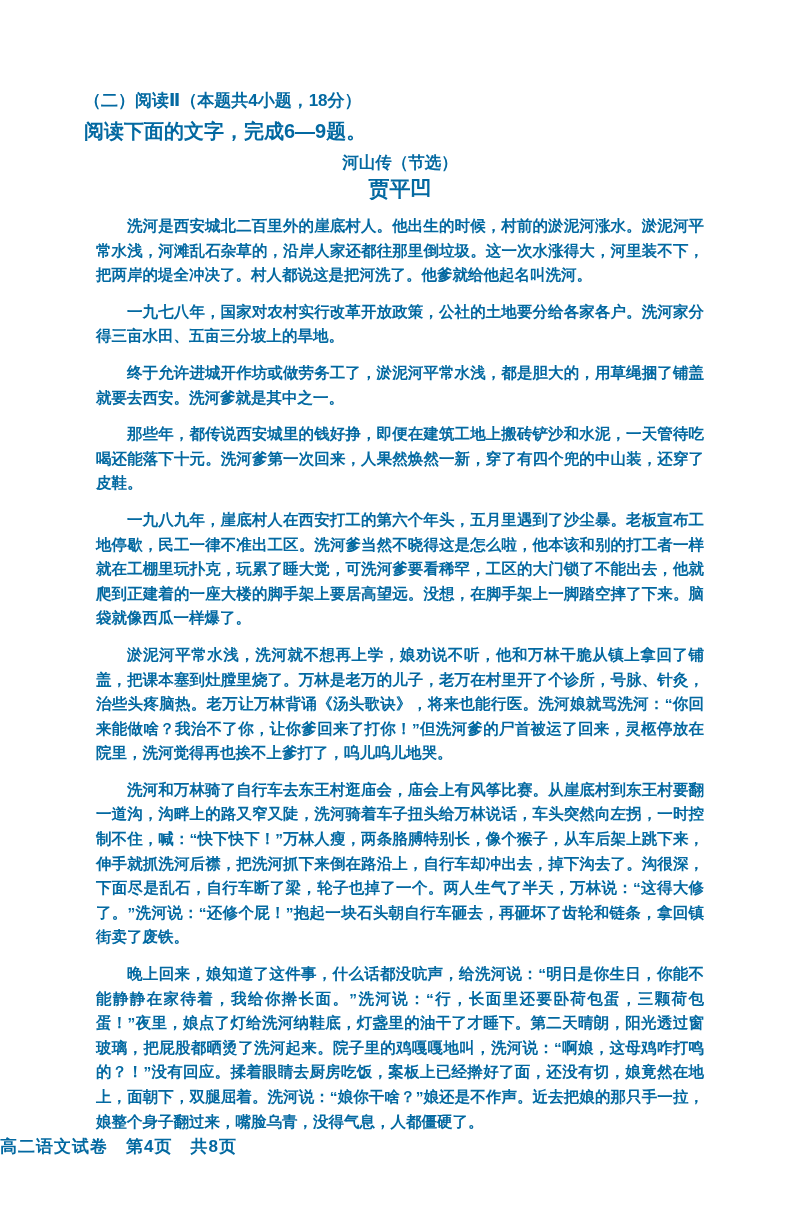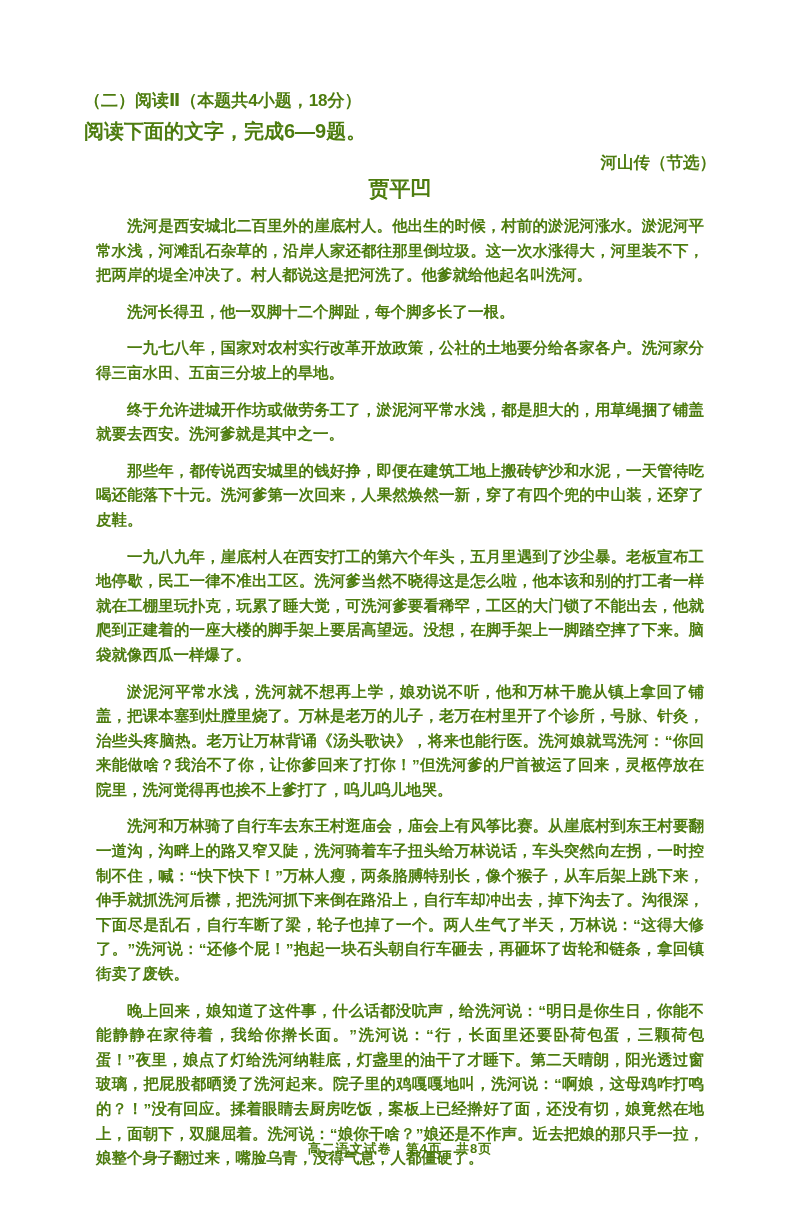--- a/index.html
+++ b/index.html
@@ -10,35 +10,35 @@
   .page {
     position: relative;
     width: 800px;
     height: 1206px;
     margin: 0 auto;
     background: #ffffff;
     box-sizing: border-box;
     padding: 86px 84px 0 84px;
     font-family: "Liberation Sans", "DejaVu Sans", sans-serif;
     font-weight: 700;
-    color: #4d7c0f;
+    color: #0369a1;
     overflow: hidden;
   }
   .section-header {
     font-size: 17px;
     line-height: 30px;
     margin: 0;
   }
   .instruction {
     font-size: 20px;
     line-height: 30px;
     margin: 0 0 2px 0;
   }
   .doc-title {
-    text-align: right;
+    text-align: center;
     font-size: 16.5px;
     line-height: 28px;
     margin: 2px 0 0 0;
   }
   .doc-author {
     text-align: center;
     font-size: 21px;
     line-height: 26px;
     margin: 0 0 4px 0;
   }
@@ -49,41 +49,39 @@
     text-indent: 2em;
     text-align: justify;
     text-justify: inter-ideograph;
     word-break: break-all;
   }
   .footer {
     position: absolute;
     left: 0;
     right: 0;
     bottom: 48px;
-    text-align: center;
-    font-size: 13px;
+    font-size: 17px;
     letter-spacing: 1px;
   }
 </style>
 </head>
 <body>
 
 <div class="page">
 
   <p class="section-header">（二）阅读Ⅱ（本题共4小题，18分）</p>
 
   <p class="instruction">阅读下面的文字，完成6—9题。</p>
 
   <h1 class="doc-title">河山传（节选）</h1>
 
   <div class="doc-author">贾平凹</div>
 
   <div class="body-text">
     <p>洗河是西安城北二百里外的崖底村人。他出生的时候，村前的淤泥河涨水。淤泥河平常水浅，河滩乱石杂草的，沿岸人家还都往那里倒垃圾。这一次水涨得大，河里装不下，把两岸的堤全冲决了。村人都说这是把河洗了。他爹就给他起名叫洗河。</p>
-    <p>洗河长得丑，他一双脚十二个脚趾，每个脚多长了一根。</p>
     <p>一九七八年，国家对农村实行改革开放政策，公社的土地要分给各家各户。洗河家分得三亩水田、五亩三分坡上的旱地。</p>
     <p>终于允许进城开作坊或做劳务工了，淤泥河平常水浅，都是胆大的，用草绳捆了铺盖就要去西安。洗河爹就是其中之一。</p>
     <p>那些年，都传说西安城里的钱好挣，即便在建筑工地上搬砖铲沙和水泥，一天管待吃喝还能落下十元。洗河爹第一次回来，人果然焕然一新，穿了有四个兜的中山装，还穿了皮鞋。</p>
     <p>一九八九年，崖底村人在西安打工的第六个年头，五月里遇到了沙尘暴。老板宣布工地停歇，民工一律不准出工区。洗河爹当然不晓得这是怎么啦，他本该和别的打工者一样就在工棚里玩扑克，玩累了睡大觉，可洗河爹要看稀罕，工区的大门锁了不能出去，他就爬到正建着的一座大楼的脚手架上要居高望远。没想，在脚手架上一脚踏空摔了下来。脑袋就像西瓜一样爆了。</p>
     <p>淤泥河平常水浅，洗河就不想再上学，娘劝说不听，他和万林干脆从镇上拿回了铺盖，把课本塞到灶膛里烧了。万林是老万的儿子，老万在村里开了个诊所，号脉、针灸，治些头疼脑热。老万让万林背诵《汤头歌诀》，将来也能行医。洗河娘就骂洗河：“你回来能做啥？我治不了你，让你爹回来了打你！”但洗河爹的尸首被运了回来，灵柩停放在院里，洗河觉得再也挨不上爹打了，呜儿呜儿地哭。</p>
     <p>洗河和万林骑了自行车去东王村逛庙会，庙会上有风筝比赛。从崖底村到东王村要翻一道沟，沟畔上的路又窄又陡，洗河骑着车子扭头给万林说话，车头突然向左拐，一时控制不住，喊：“快下快下！”万林人瘦，两条胳膊特别长，像个猴子，从车后架上跳下来，伸手就抓洗河后襟，把洗河抓下来倒在路沿上，自行车却冲出去，掉下沟去了。沟很深，下面尽是乱石，自行车断了梁，轮子也掉了一个。两人生气了半天，万林说：“这得大修了。”洗河说：“还修个屁！”抱起一块石头朝自行车砸去，再砸坏了齿轮和链条，拿回镇街卖了废铁。</p>
     <p>晚上回来，娘知道了这件事，什么话都没吭声，给洗河说：“明日是你生日，你能不能静静在家待着，我给你擀长面。”洗河说：“行，长面里还要卧荷包蛋，三颗荷包蛋！”夜里，娘点了灯给洗河纳鞋底，灯盏里的油干了才睡下。第二天晴朗，阳光透过窗玻璃，把屁股都晒烫了洗河起来。院子里的鸡嘎嘎地叫，洗河说：“啊娘，这母鸡咋打鸣的？！”没有回应。揉着眼睛去厨房吃饭，案板上已经擀好了面，还没有切，娘竟然在地上，面朝下，双腿屈着。洗河说：“娘你干啥？”娘还是不作声。近去把娘的那只手一拉，娘整个身子翻过来，嘴脸乌青，没得气息，人都僵硬了。</p>
   </div>
 
   <div class="footer">高二语文试卷　第4页　共8页</div>

